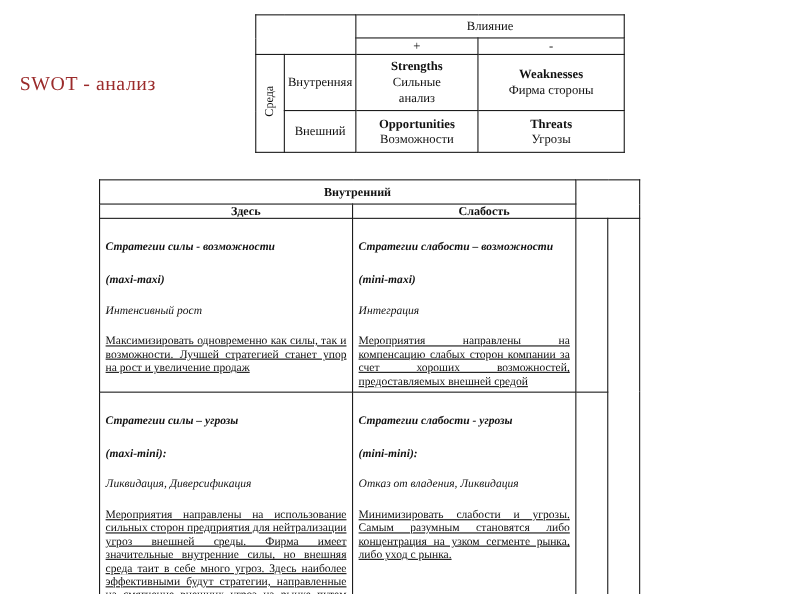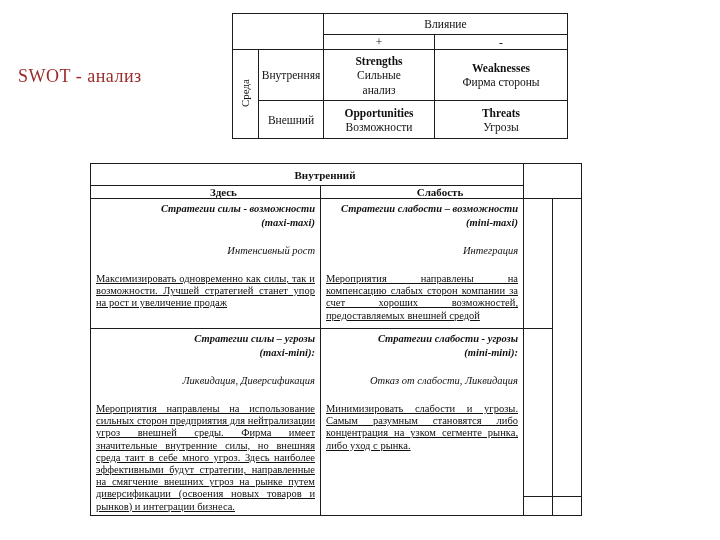--- a/index.html
+++ b/index.html
@@ -21,22 +21,22 @@
   .preline{white-space:pre-line;}
   .vert-up{writing-mode:vertical-rl;transform:rotate(180deg);display:inline-block;font-size:11px;}
   .vert-down{writing-mode:vertical-rl;display:inline-block;font-weight:bold;font-size:10.5px;}
 
   
   .strategy{left:90px;top:163px;width:491px;}
   .strategy td{font-size:10.5px;vertical-align:top;padding-left:36px;}
   .strategy td.hdr{font-weight:bold;font-size:11px;text-align:center;vertical-align:middle;line-height:12px;}
   .strategy td.body-cell{padding:2px 5px 2px 5px;}
   .strategy td.side{text-align:center;vertical-align:middle;}
-  .cell-title{font-weight:bold;font-style:italic;text-align:right;line-height:13px;margin-top:1px;}
-  .cell-strategy{font-style:italic;text-align:right;margin:16px 0 16px 0;line-height:12px;}
+  .cell-title{font-weight:bold;font-style:italic;text-align:left;line-height:13px;margin-top:17px;}
+  .cell-strategy{font-style:italic;text-align:left;margin:16px 0 16px 0;line-height:12px;}
   .cell-desc{text-align:justify;line-height:12.2px;text-decoration:underline;}
 </style>
 </head>
 <body>
 
 <div class="slide">
 
   <div class="slide-title">SWOT - анализ</div>
 
   <table class="matrix">
@@ -123,21 +123,21 @@
     <tr style="height:160px">
       <td class="body-cell" rowspan="2">
         <div class="cell-title">Стратегии силы – угрозы</div>
         <div class="cell-title">(maxi-mini):</div>
         <div class="cell-strategy">Ликвидация, Диверсификация</div>
         <div class="cell-desc">Мероприятия направлены на использование сильных сторон предприятия для нейтрализации угроз внешней среды. Фирма имеет значительные внутренние силы, но внешняя среда таит в себе много угроз. Здесь наиболее эффективными будут стратегии, направленные на смягчение внешних угроз на рынке путем диверсификации (освоения новых товаров и рынков) и интеграции бизнеса.</div>
       </td>
       <td class="body-cell" rowspan="2">
         <div class="cell-title">Стратегии слабости - угрозы</div>
         <div class="cell-title">(mini-mini):</div>
-        <div class="cell-strategy">Отказ от слабости, Ликвидация</div>
+        <div class="cell-strategy">Отказ от владения, Ликвидация</div>
         <div class="cell-desc">Минимизировать слабости и угрозы. Самым разумным становятся либо концентрация на узком сегменте рынка, либо уход с рынка.</div>
       </td>
       <td class="side">
         <span class="vert-down">Угрозы</span>
       </td>
     </tr>
     <tr style="height:18px">
       <td class="side"></td>
       <td class="side"></td>
     </tr>

